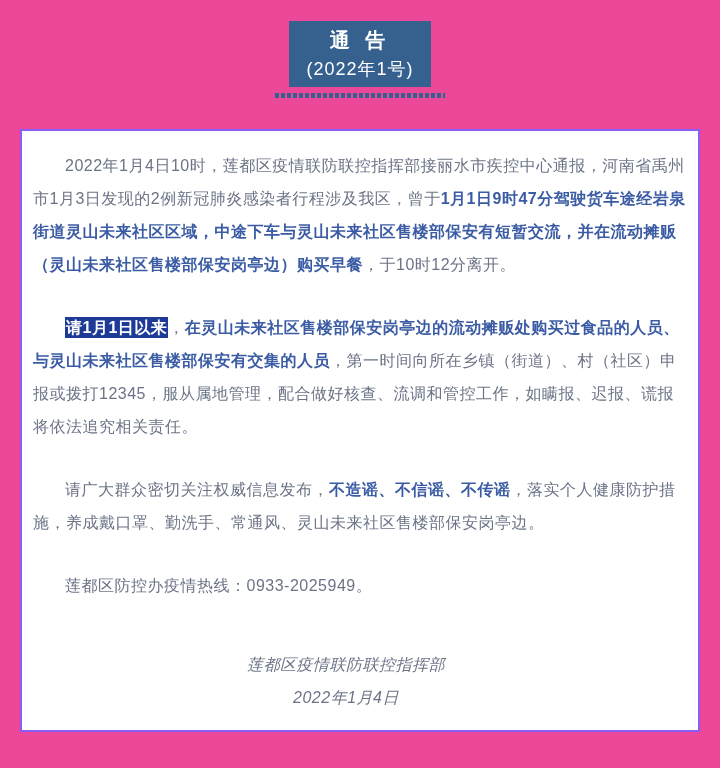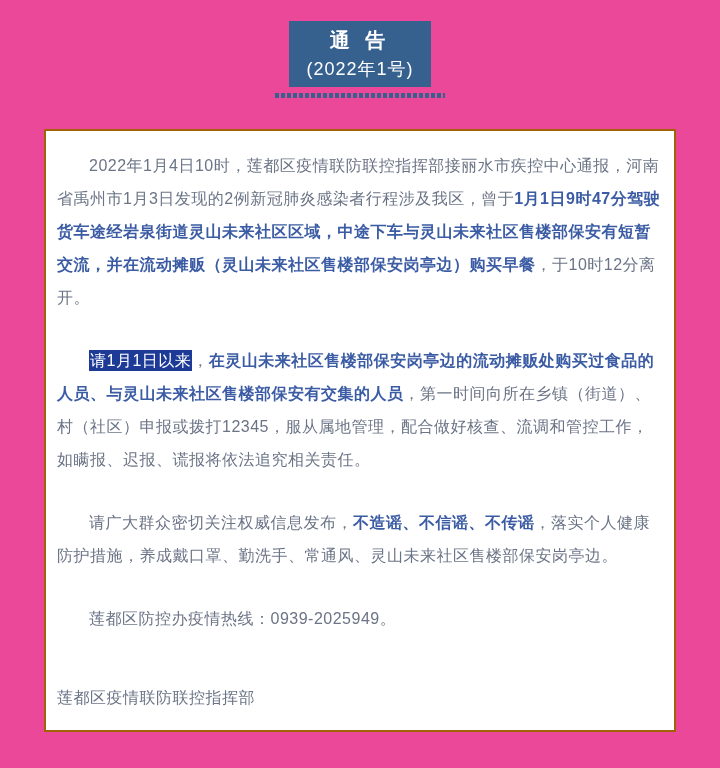--- a/index.html
+++ b/index.html
@@ -40,47 +40,48 @@
     width: 170px;
     height: 5px;
     margin: 6px auto 0 auto;
     background: repeating-linear-gradient(90deg,
       #36618f 0px, #36618f 4px,
       transparent 4px, transparent 6px);
   }
 
   
   .notice-box {
-    width: 632px;
+    width: 680px;
     margin: 31px auto 0 auto;
-    border: 2px solid #a16207;
+    border: 2px solid #8b5cf6;
     padding: 18px 11px 16px 11px;
     background: #ffffff;
   }
   .notice-box p {
     font-size: 16px;
     line-height: 33px;
     color: #6b7486;
     text-indent: 2em;
     margin-bottom: 30px;
     letter-spacing: 0.5px;
   }
   .b-blue { color: #3b5ca4; font-weight: bold; }
   .hl {
     background: #1d3a96;
     color: #ffffff;
-    font-weight: normal;
+    font-weight: bold;
     padding: 2px 1px;
   }
   .hotline { margin-bottom: 46px !important; }
   .sign-line {
-    text-align: left;
+    text-align: center;
     text-indent: 0 !important;
     padding-right: 28px;
     margin-bottom: 0 !important;
+    font-style: italic;
   }
 </style>
 </head>
 <body>
 
 <div class="page">
 
   <div class="header">
     <div class="title-box">
       <div class="title">通 告</div>
@@ -90,19 +91,20 @@
   </div>
 
   <div class="notice-box">
 
     <p><span>2022年1月4日10时，莲都区疫情联防联控指挥部接丽水市疾控中心通报，河南省禹州市1月3日发现的2例新冠肺炎感染者行程涉及我区，曾于</span><span class="b-blue">1月1日9时47分驾驶货车途经岩泉街道灵山未来社区区域，中途下车与灵山未来社区售楼部保安有短暂交流，并在流动摊贩（灵山未来社区售楼部保安岗亭边）购买早餐</span><span>，于10时12分离开。</span></p>
 
     <p><span class="hl">请1月1日以来</span><span>，</span><span class="b-blue">在灵山未来社区售楼部保安岗亭边的流动摊贩处购买过食品的人员、与灵山未来社区售楼部保安有交集的人员</span><span>，第一时间向所在乡镇（街道）、村（社区）申报或拨打12345，服从属地管理，配合做好核查、流调和管控工作，如瞒报、迟报、谎报将依法追究相关责任。</span></p>
 
     <p><span>请广大群众密切关注权威信息发布，</span><span class="b-blue">不造谣、不信谣、不传谣</span><span>，落实个人健康防护措施，养成戴口罩、勤洗手、常通风、灵山未来社区售楼部保安岗亭边。</span></p>
 
-    <p class="hotline">莲都区防控办疫情热线：0939-2025949。</p>
+    <p class="hotline">莲都区防控办疫情热线：0933-2025949。</p>
 
     <p class="sign-line">莲都区疫情联防联控指挥部</p>
+    <p class="sign-line">2022年1月4日</p>
 
   </div>
 
 </div>
 
 </body></html>

